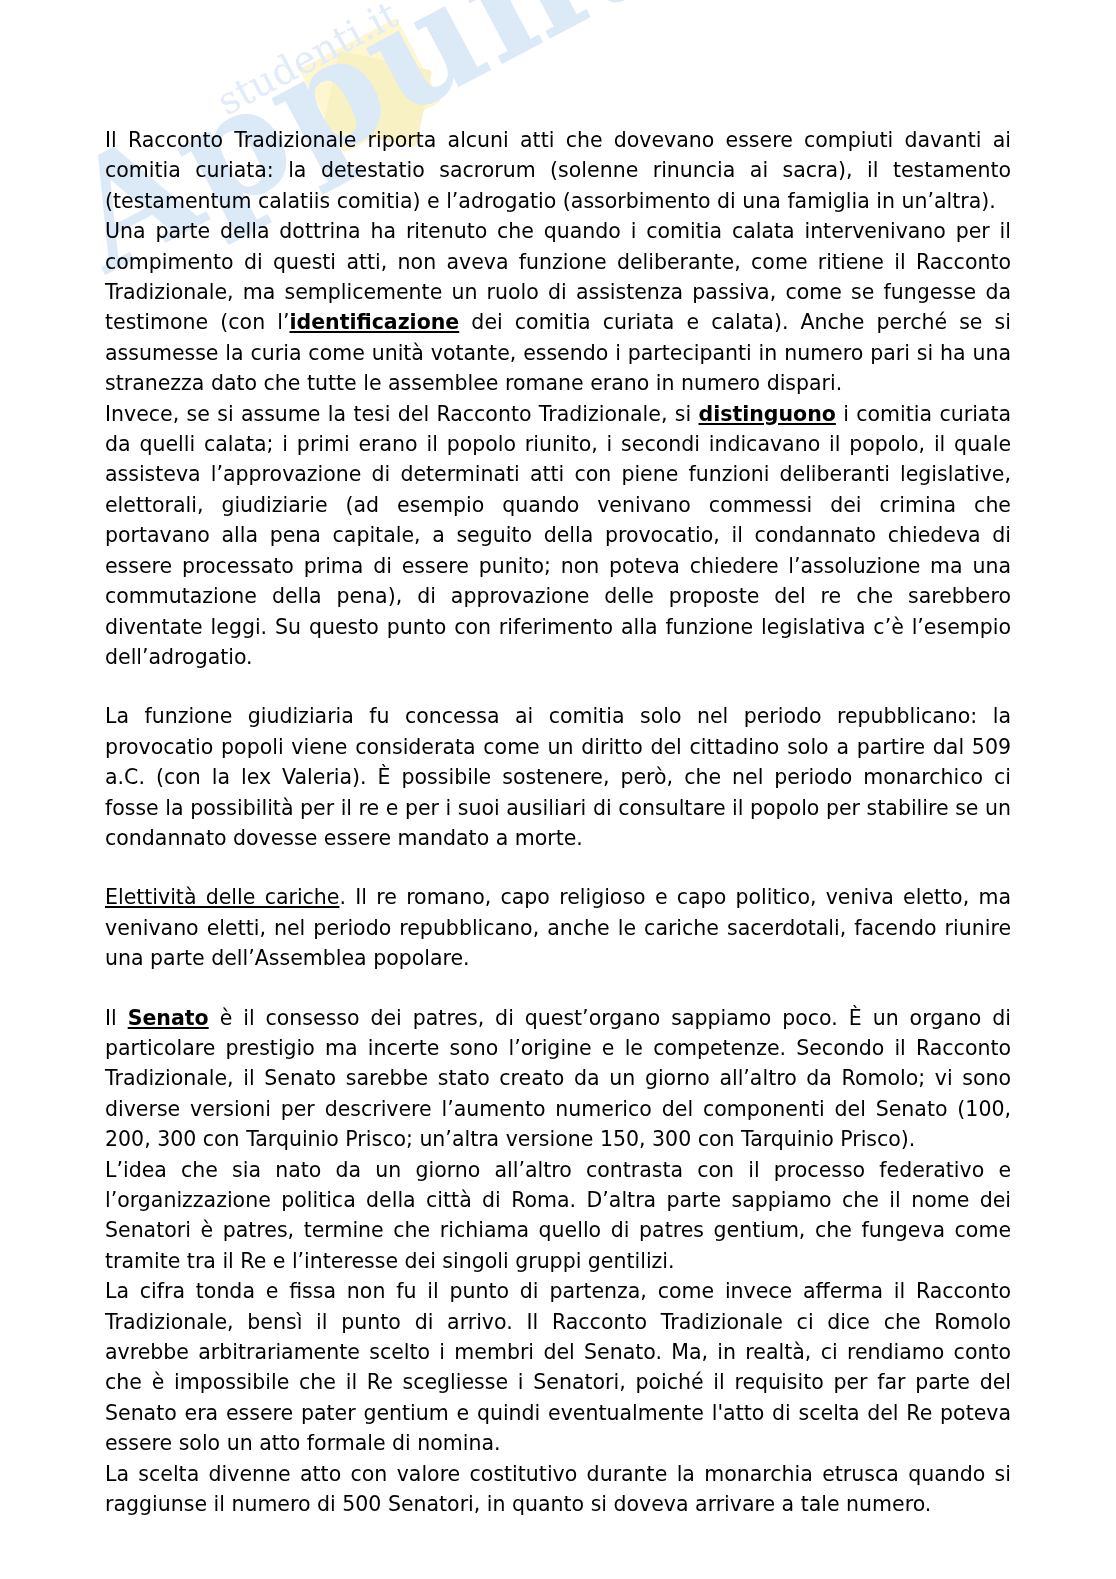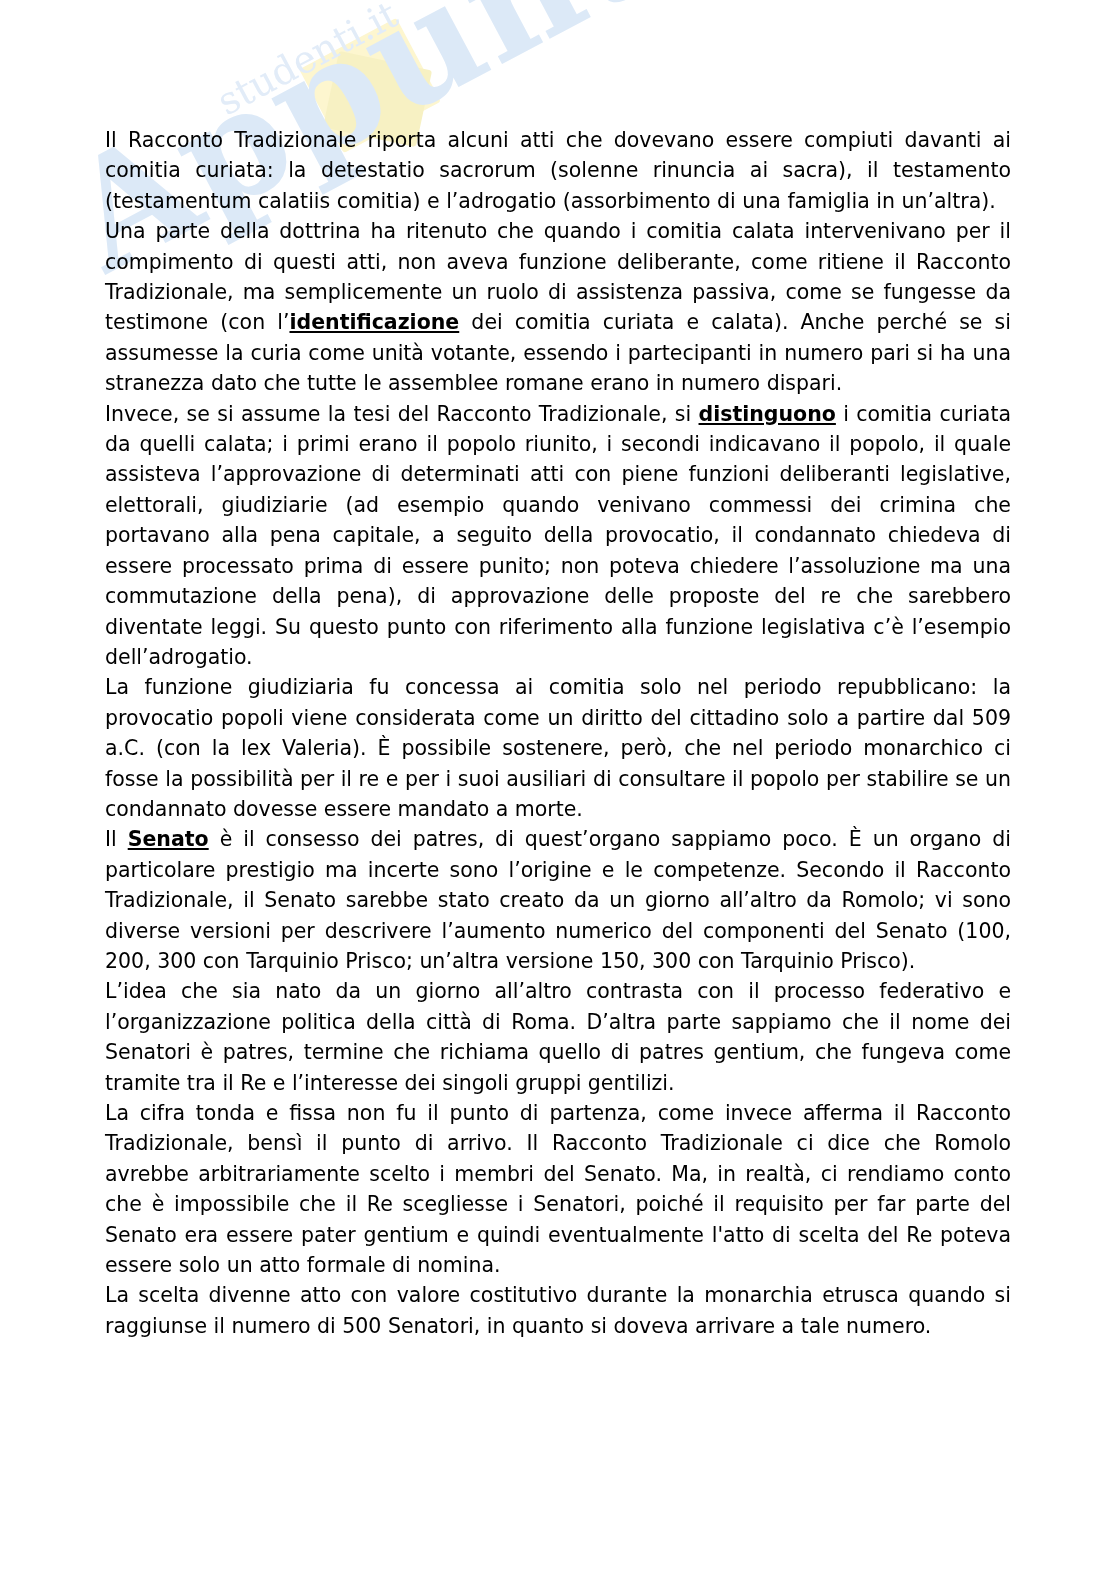--- a/index.html
+++ b/index.html
@@ -83,20 +83,21 @@
   }
   p {
     margin: 0;
     font-size: 20.5px;
     line-height: 30.4px;
     color: #000000;
     text-align: justify;
     text-justify: inter-word;
   }
   p.gap {
+    margin-top: 29px;
   }
   .b { font-weight: bold; text-decoration: underline; }
   .u { text-decoration: underline; }
 </style>
 </head>
 <body>
 
 <div class="page">
 
   <div class="watermark">
@@ -104,19 +105,20 @@
     <div class="wm-shape2"></div>
     <div class="wm-text">Appunti</div>
     <div class="wm-sub">studenti.it</div>
   </div>
 
   <div class="content">
       <p><span>Il Racconto Tradizionale riporta alcuni atti che dovevano essere compiuti davanti ai comitia curiata: la detestatio sacrorum (solenne rinuncia ai sacra), il testamento (testamentum calatiis comitia) e l’adrogatio (assorbimento di una famiglia in un’altra).</span></p>
       <p><span>Una parte della dottrina ha ritenuto che quando i comitia calata intervenivano per il compimento di questi atti, non aveva funzione deliberante, come ritiene il Racconto Tradizionale, ma semplicemente un ruolo di assistenza passiva, come se fungesse da testimone (con l’</span><span class="b">identificazione</span><span> dei comitia curiata e calata). Anche perché se si assumesse la curia come unità votante, essendo i partecipanti in numero pari si ha una stranezza dato che tutte le assemblee romane erano in numero dispari.</span></p>
       <p><span>Invece, se si assume la tesi del Racconto Tradizionale, si </span><span class="b">distinguono</span><span> i comitia curiata da quelli calata; i primi erano il popolo riunito, i secondi indicavano il popolo, il quale assisteva l’approvazione di determinati atti con piene funzioni deliberanti legislative, elettorali, giudiziarie (ad esempio quando venivano commessi dei crimina che portavano alla pena capitale, a seguito della provocatio, il condannato chiedeva di essere processato prima di essere punito; non poteva chiedere l’assoluzione ma una commutazione della pena), di approvazione delle proposte del re che sarebbero diventate leggi. Su questo punto con riferimento alla funzione legislativa c’è l’esempio dell’adrogatio.</span></p>
       <p class="gap"><span>La funzione giudiziaria fu concessa ai comitia solo nel periodo repubblicano: la provocatio popoli viene considerata come un diritto del cittadino solo a partire dal 509 a.C. (con la lex Valeria). È possibile sostenere, però, che nel periodo monarchico ci fosse la possibilità per il re e per i suoi ausiliari di consultare il popolo per stabilire se un condannato dovesse essere mandato a morte.</span></p>
+      <p class="gap"><span class="u">Elettività delle cariche</span><span>. Il re romano, capo religioso e capo politico, veniva eletto, ma venivano eletti, nel periodo repubblicano, anche le cariche sacerdotali, facendo riunire una parte dell’Assemblea popolare.</span></p>
       <p class="gap"><span>Il </span><span class="b">Senato</span><span> è il consesso dei patres, di quest’organo sappiamo poco. È un organo di particolare prestigio ma incerte sono l’origine e le competenze. Secondo il Racconto Tradizionale, il Senato sarebbe stato creato da un giorno all’altro da Romolo; vi sono diverse versioni per descrivere l’aumento numerico del componenti del Senato (100, 200, 300 con Tarquinio Prisco; un’altra versione 150, 300 con Tarquinio Prisco).</span></p>
       <p><span>L’idea che sia nato da un giorno all’altro contrasta con il processo federativo e l’organizzazione politica della città di Roma. D’altra parte sappiamo che il nome dei Senatori è patres, termine che richiama quello di patres gentium, che fungeva come tramite tra il Re e l’interesse dei singoli gruppi gentilizi.</span></p>
       <p><span>La cifra tonda e fissa non fu il punto di partenza, come invece afferma il Racconto Tradizionale, bensì il punto di arrivo. Il Racconto Tradizionale ci dice che Romolo avrebbe arbitrariamente scelto i membri del Senato. Ma, in realtà, ci rendiamo conto che è impossibile che il Re scegliesse i Senatori, poiché il requisito per far parte del Senato era essere pater gentium e quindi eventualmente l'atto di scelta del Re poteva essere solo un atto formale di nomina.</span></p>
       <p><span>La scelta divenne atto con valore costitutivo durante la monarchia etrusca quando si raggiunse il numero di 500 Senatori, in quanto si doveva arrivare a tale numero.</span></p>
     </div>
 
 </div>
 
 </body></html>

